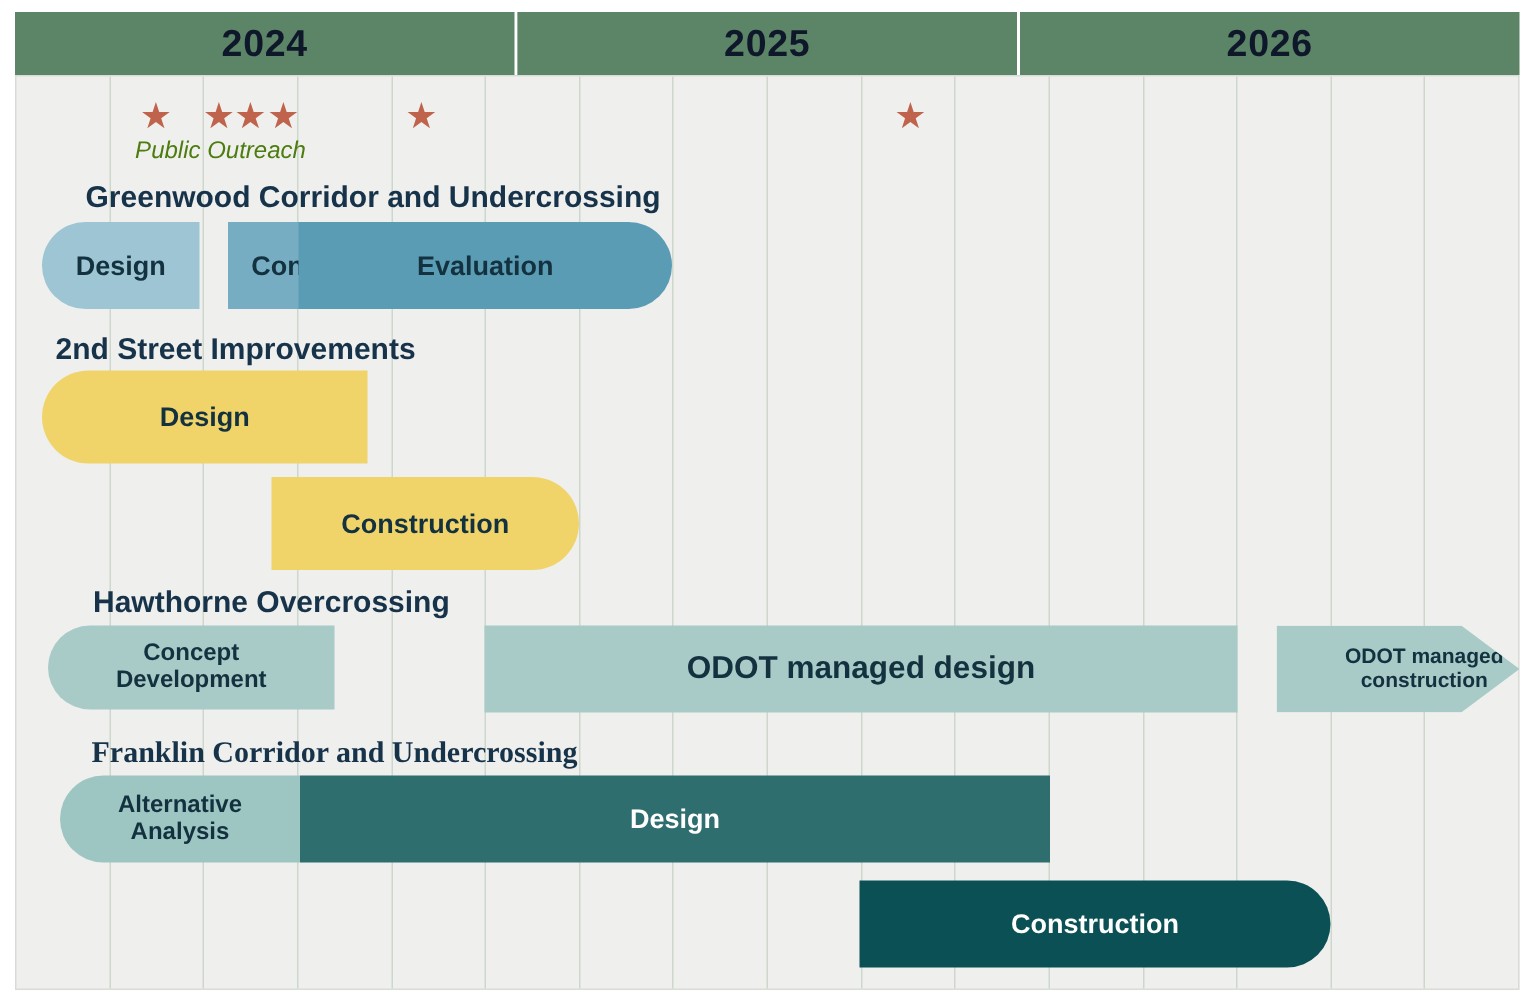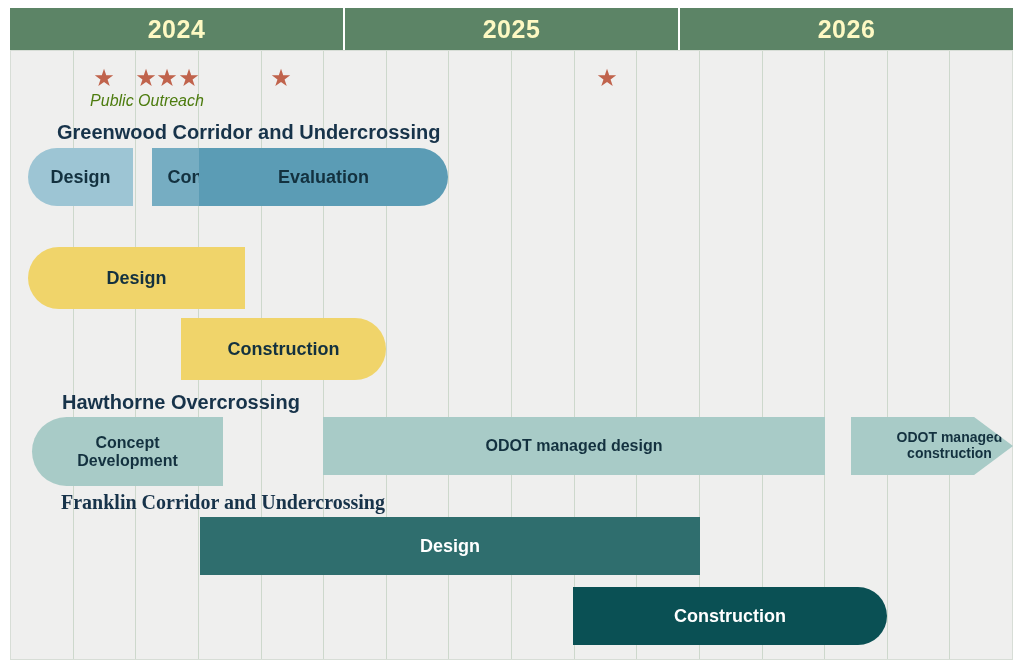--- a/index.html
+++ b/index.html
@@ -23,21 +23,21 @@
     position: absolute;
     left: 10px;
     top: 8px;
     width: 1003px;
     height: 42px;
     display: flex;
   }
   .year-cell {
     flex: 1 1 0;
     background: #5c8466;
-    color: #fef9c3;
+    color: #0f172a;
     font-size: 25px;
     font-weight: bold;
     display: flex;
     align-items: center;
     justify-content: center;
     letter-spacing: 0.5px;
     border-right: 2px solid #ffffff;
     box-sizing: border-box;
   }
   .year-cell:last-child { border-right: none; }
@@ -157,39 +157,44 @@
       <div class="group-label" style="left: 57px; top: 121px;">Greenwood Corridor and Undercrossing</div>
       <div class="bar bar-round-left bar-label-dark" style="left: 28px; top: 148px; width: 105px; height: 58px; background: rgb(157, 197, 212); font-size: 18px; z-index: 10;">
         <span style="white-space: pre-line;">Design</span>
       </div>
       <div class="bar bar-square bar-label-dark" style="left: 152px; top: 148px; width: 143px; height: 58px; background: rgb(118, 173, 194); font-size: 18px; z-index: 11;">
         <span style="white-space: pre-line;">Construction</span>
       </div>
       <div class="bar bar-round-right bar-label-dark" style="left: 199px; top: 148px; width: 249px; height: 58px; background: rgb(91, 156, 181); font-size: 18px; z-index: 12;">
         <span style="white-space: pre-line;">Evaluation</span>
       </div>
+      <div class="group-label" style="left: 37px; top: 222px;">2nd Street Improvements</div>
       <div class="bar bar-round-left bar-label-dark" style="left: 28px; top: 247px; width: 217px; height: 62px; background: rgb(240, 212, 106); font-size: 18px; z-index: 10;">
         <span style="white-space: pre-line;">Design</span>
       </div>
       <div class="bar bar-round-right bar-label-dark" style="left: 181px; top: 318px; width: 205px; height: 62px; background: rgb(240, 212, 106); font-size: 18px; z-index: 11;">
         <span style="white-space: pre-line;">Construction</span>
       </div>
       <div class="group-label" style="left: 62px; top: 391px;">Hawthorne Overcrossing</div>
-      <div class="bar bar-round-left bar-label-dark" style="left: 32px; top: 417px; width: 191px; height: 69px; background: rgb(168, 203, 199); font-size: 16px; z-index: 10;">
+      <div class="bar bar-round-left bar-label-dark" style="left: 32px; top: 417px; width: 191px; height: 56px; background: rgb(168, 203, 199); font-size: 16px; z-index: 10;">
         <span style="white-space: pre-line;">Concept
 Development</span>
       </div>
-      <div class="bar bar-square bar-label-dark" style="left: 323px; top: 417px; width: 502px; height: 58px; background: rgb(168, 203, 199); font-size: 16px; z-index: 11;">
+      <div class="bar bar-square bar-label-dark" style="left: 323px; top: 417px; width: 502px; height: 58px; background: rgb(168, 203, 199); font-size: 21px; z-index: 11;">
         <span style="white-space: pre-line;">ODOT managed design</span>
       </div>
       <div class="bar bar-arrow bar-label-dark" style="left: 851px; top: 417px; width: 162px; height: 58px; background: rgb(168, 203, 199); font-size: 14px; z-index: 12; padding-left: 35px;">
         <span style="white-space: pre-line;">ODOT managed
 construction</span>
       </div>
       <div class="group-label" style="left: 61px; top: 491px; font-family: Liberation Serif, serif;">Franklin Corridor and Undercrossing</div>
+      <div class="bar bar-round-left bar-label-dark" style="left: 40px; top: 517px; width: 160px; height: 58px; background: rgb(157, 198, 194); font-size: 16px; z-index: 10;">
+        <span style="white-space: pre-line;">Alternative
+Analysis</span>
+      </div>
       <div class="bar bar-square bar-label-light" style="left: 200px; top: 517px; width: 500px; height: 58px; background: rgb(47, 110, 110); font-size: 18px; z-index: 11;">
         <span style="white-space: pre-line;">Design</span>
       </div>
       <div class="bar bar-round-right bar-label-light" style="left: 573px; top: 587px; width: 314px; height: 58px; background: rgb(10, 80, 84); font-size: 18px; z-index: 12;">
         <span style="white-space: pre-line;">Construction</span>
       </div>
     </div>
 
 </div>
 

